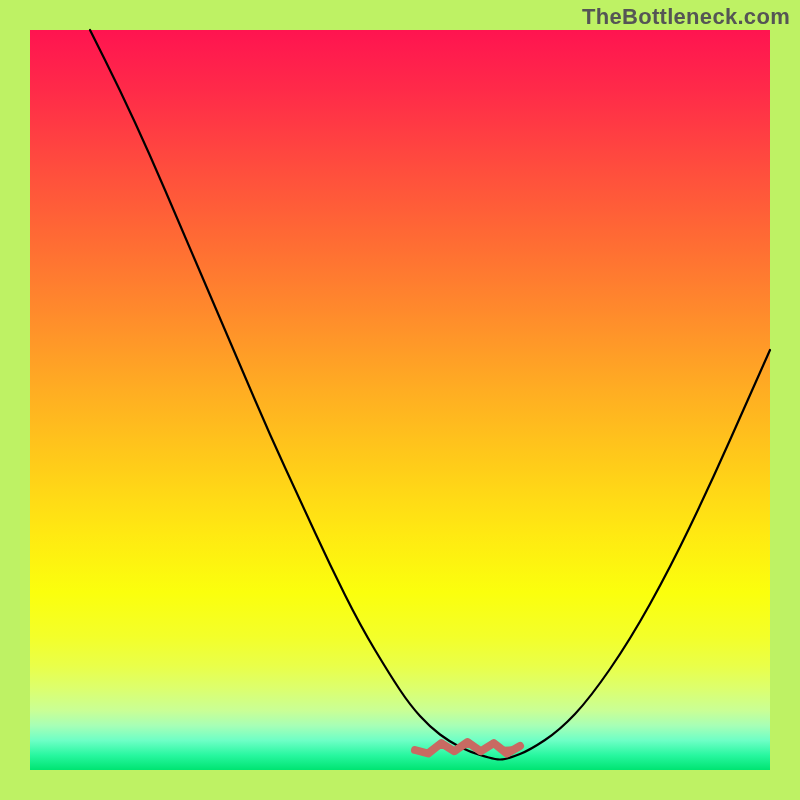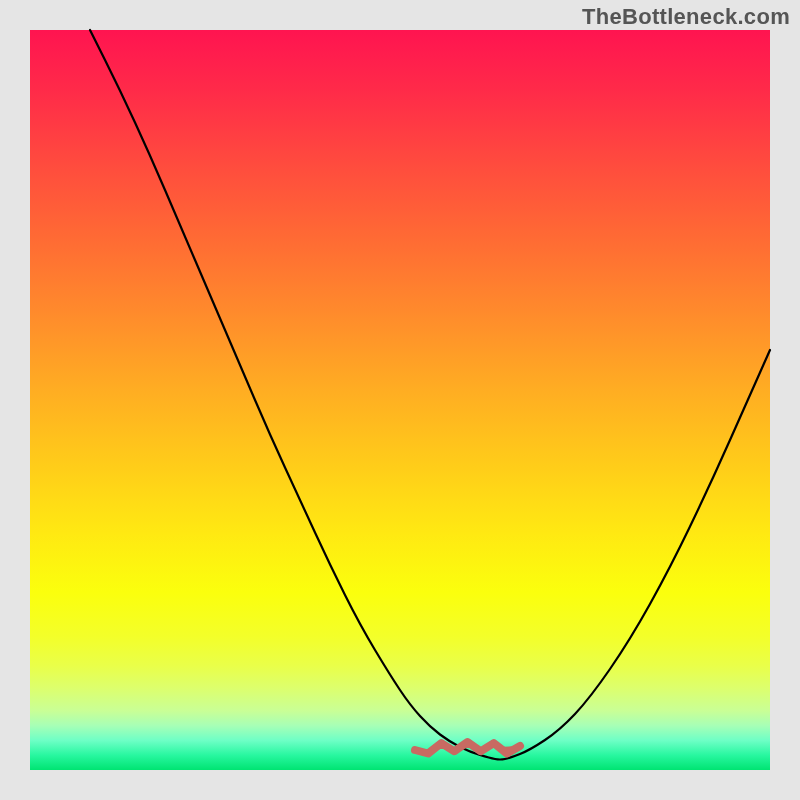--- a/index.html
+++ b/index.html
@@ -8,21 +8,21 @@
     width: 800px;
     height: 800px;
     background: #000;
     overflow: hidden;
     font-family: Arial, Helvetica, sans-serif;
   }
   .frame {
     position: relative;
     width: 800px;
     height: 800px;
-    background: #e5e5e5;
+    background: #bef264;
   }
   .watermark {
     position: absolute;
     top: 4px;
     right: 10px;
     color: #555;
     font-size: 22px;
     font-weight: 600;
     letter-spacing: 0.3px;
     z-index: 10;

